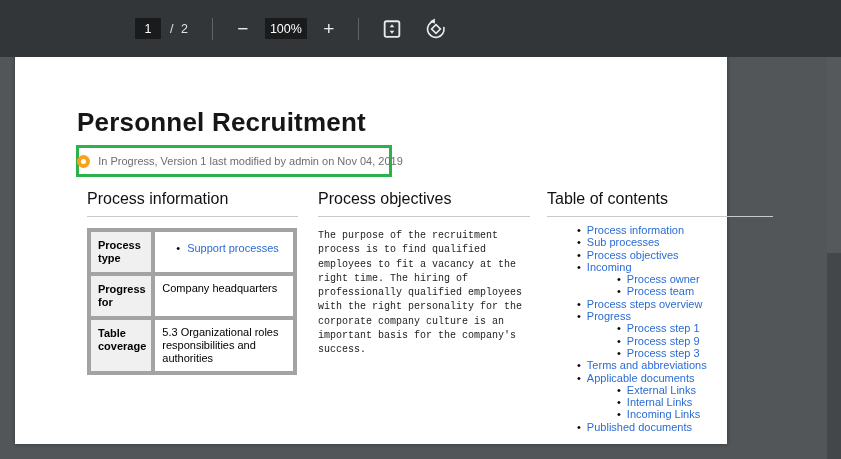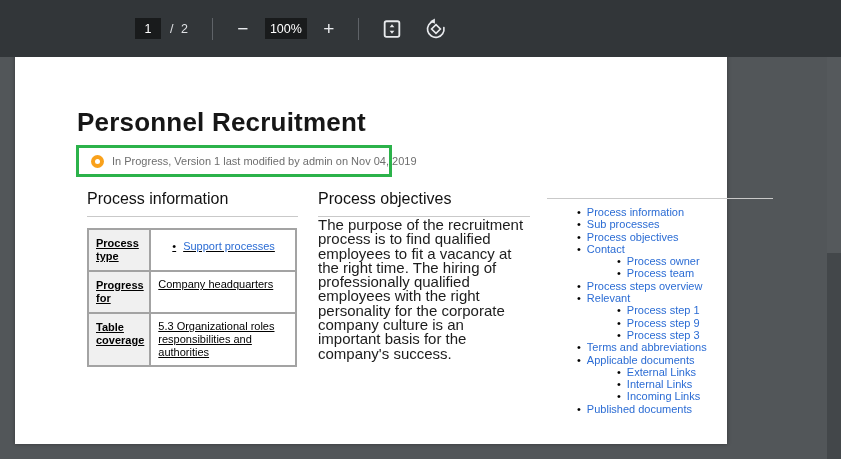--- a/index.html
+++ b/index.html
@@ -58,21 +58,21 @@
   }
 
   
   .doc-title {
     position: absolute; left: 62px; top: 65px;
     font-size: 26px; font-weight: bold; color: #161616; letter-spacing: 0.2px;
   }
   .status-box {
     position: absolute; left: 61px; top: 103px; width: 316px; height: 32px;
     border: 3px solid #2bb24a;
-    display: flex; align-items: center;
+    display: flex; align-items: center; justify-content: center;
   }
   .status-dot {
     width: 13px; height: 13px; border-radius: 50%; background: #f9a11b;
     margin: 0 8px 0 12px; position: relative; flex: none;
   }
   .status-dot::after {
     content: ""; position: absolute; left: 4px; top: 4px;
     width: 5px; height: 5px; border-radius: 50%; background: #ffffff;
   }
   .status-text { font-size: 11px; color: #6e6e6e; white-space: nowrap; }
@@ -82,37 +82,38 @@
   .col-2 { left: 303px; width: 212px; }
   .col-3 { left: 532px; width: 226px; }
   .section-heading { font-size: 16px; color: #111111; font-weight: 400; }
   .heading-rule { border: none; border-top: 1px solid #c9c9c9; margin-top: 8px; }
 
   
   .info-table {
     border-collapse: collapse; margin-top: 11px; width: 210px;
     font-size: 11px; color: #000;
   }
-  .info-table td { border: 2px solid #a3a3a3; vertical-align: top; text-decoration: underline; }
+  .info-table td { border: 4px solid #a3a3a3; vertical-align: top; }
   .info-table td.lbl {
     width: 60px; background: #f0f0f0; font-weight: bold;
     padding: 7px 5px 7px 7px; line-height: 13px;
   }
   .info-table td.val { padding: 6px 6px 6px 7px; line-height: 13px; }
   .row-tall td { height: 41px; }
   .row-mid td { height: 37px; }
   .row-low td { height: 36px; }
   .val-link-wrap { display: flex; align-items: baseline; padding: 4px 0 0 14px; }
   .cell-bullet { color: #000; margin-right: 7px; font-size: 11px; }
   a.doc-link { color: #2b6cd4; text-decoration: none; cursor: pointer; }
 
   
   .objectives-text {
-    margin-top: 1px; font-size: 15px; line-height: 14.3px; color: #1c1c1c;
+    margin-top: 12px; font-size: 10px; line-height: 14.3px; color: #1c1c1c;
     width: 212px;
+    font-family: Liberation Mono, monospace;
   }
 
   
   .toc-list { margin-top: 7px; }
   .toc-item { display: flex; align-items: baseline; height: 12.3px; font-size: 11px; }
   .toc-item .bullet { color: #000; margin-right: 6px; font-size: 11px; }
   .toc-item.lvl1 { padding-left: 30px; }
   .toc-item.lvl2 { padding-left: 70px; }
 </style>
 </head>
@@ -187,53 +188,54 @@
       </table>
   </div>
 
   <div class="col col-2">
     <div class="section-heading">Process objectives</div>
     <hr class="heading-rule">
     <p class="objectives-text">The purpose of the recruitment process is to find qualified employees to fit a vacancy at the right time. The hiring of professionally qualified employees with the right personality for the corporate company culture is an important basis for the company's success.</p>
   </div>
 
   <div class="col col-3">
+    <div class="section-heading">Table of contents</div>
     <hr class="heading-rule" style="width:226px;">
     <div class="toc-list">
       <div class="toc-item lvl1">
           <span class="bullet">•</span>
           <a class="doc-link">Process information</a>
         </div>
       <div class="toc-item lvl1">
           <span class="bullet">•</span>
           <a class="doc-link">Sub processes</a>
         </div>
       <div class="toc-item lvl1">
           <span class="bullet">•</span>
           <a class="doc-link">Process objectives</a>
         </div>
       <div class="toc-item lvl1">
           <span class="bullet">•</span>
-          <a class="doc-link">Contact</a>
+          <a class="doc-link">Incoming</a>
         </div>
       <div class="toc-item lvl2">
           <span class="bullet">•</span>
           <a class="doc-link">Process owner</a>
         </div>
       <div class="toc-item lvl2">
           <span class="bullet">•</span>
           <a class="doc-link">Process team</a>
         </div>
       <div class="toc-item lvl1">
           <span class="bullet">•</span>
           <a class="doc-link">Process steps overview</a>
         </div>
       <div class="toc-item lvl1">
           <span class="bullet">•</span>
-          <a class="doc-link">Relevant</a>
+          <a class="doc-link">Progress</a>
         </div>
       <div class="toc-item lvl2">
           <span class="bullet">•</span>
           <a class="doc-link">Process step 1</a>
         </div>
       <div class="toc-item lvl2">
           <span class="bullet">•</span>
           <a class="doc-link">Process step 9</a>
         </div>
       <div class="toc-item lvl2">

